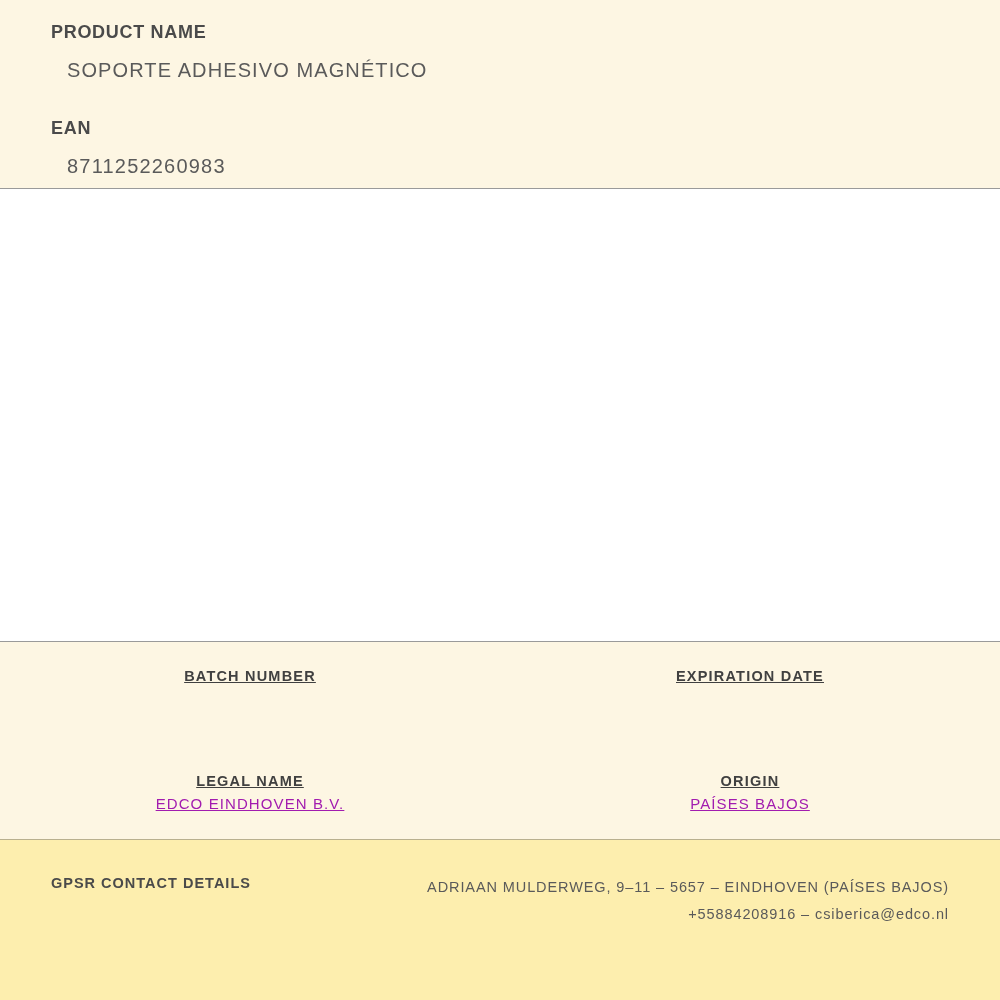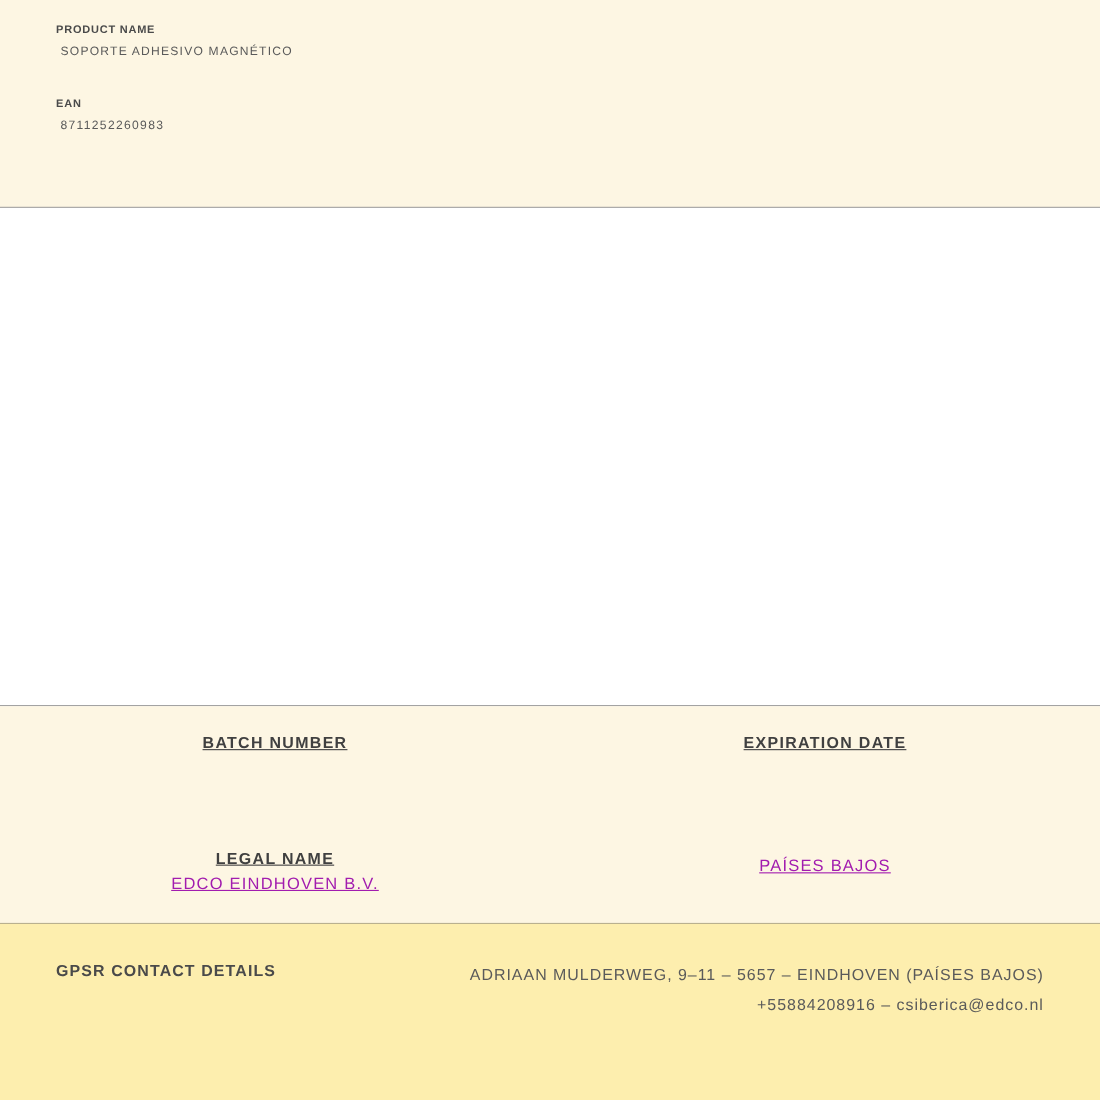--- a/index.html
+++ b/index.html
@@ -24,32 +24,32 @@
 
   
   .header {
     background: #fdf6e3;
     padding: 22px 50px 22px 51px;
     box-sizing: border-box;
     border-bottom: 1px solid #9a9a9a;
     height: 189px;
   }
   .field-label {
-    font-size: 10px;
+    font-size: 18px;
     font-weight: bold;
     letter-spacing: 0.7px;
     color: #4a4a4a;
     margin: 0 0 8px 0;
     text-transform: uppercase;
   }
   .field-value {
-    font-size: 11px;
+    font-size: 20px;
     letter-spacing: 1.1px;
     color: #5a5a5a;
-    margin: 4px;
+    margin: 16px;
     text-transform: uppercase;
   }
   .field-value.numeric {
     letter-spacing: 1.2px;
   }
   .field-block + .field-block {
     margin-top: 36px;
   }
 
   
@@ -159,20 +159,21 @@
         <p class="cell-label">EXPIRATION DATE</p>
         <p class="cell-value"></p>
       </div>
     </div>
     <div class="grid-row second">
       <div class="grid-cell">
         <p class="cell-label">LEGAL NAME</p>
         <p class="cell-value">EDCO EINDHOVEN B.V.</p>
       </div>
       <div class="grid-cell">
+        <p class="cell-label">ORIGIN</p>
         <p class="cell-value">PAÍSES BAJOS</p>
       </div>
     </div>
   </div>
 
   <div class="footer">
     <div class="footer-title">GPSR CONTACT DETAILS</div>
     <div class="footer-contact">
       <div>ADRIAAN MULDERWEG, 9–11 – 5657 – EINDHOVEN (PAÍSES BAJOS)</div>
       <div class="email-line">+55884208916 – csiberica@edco.nl</div>

